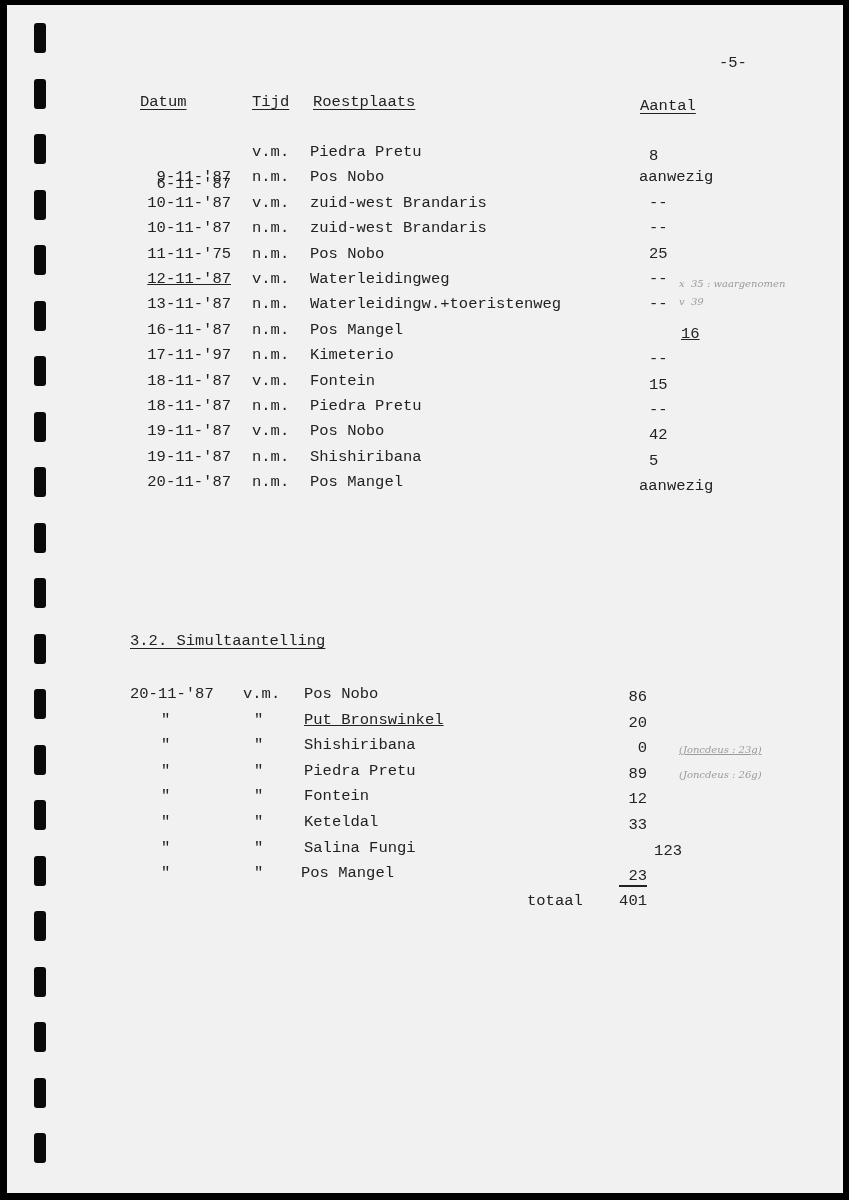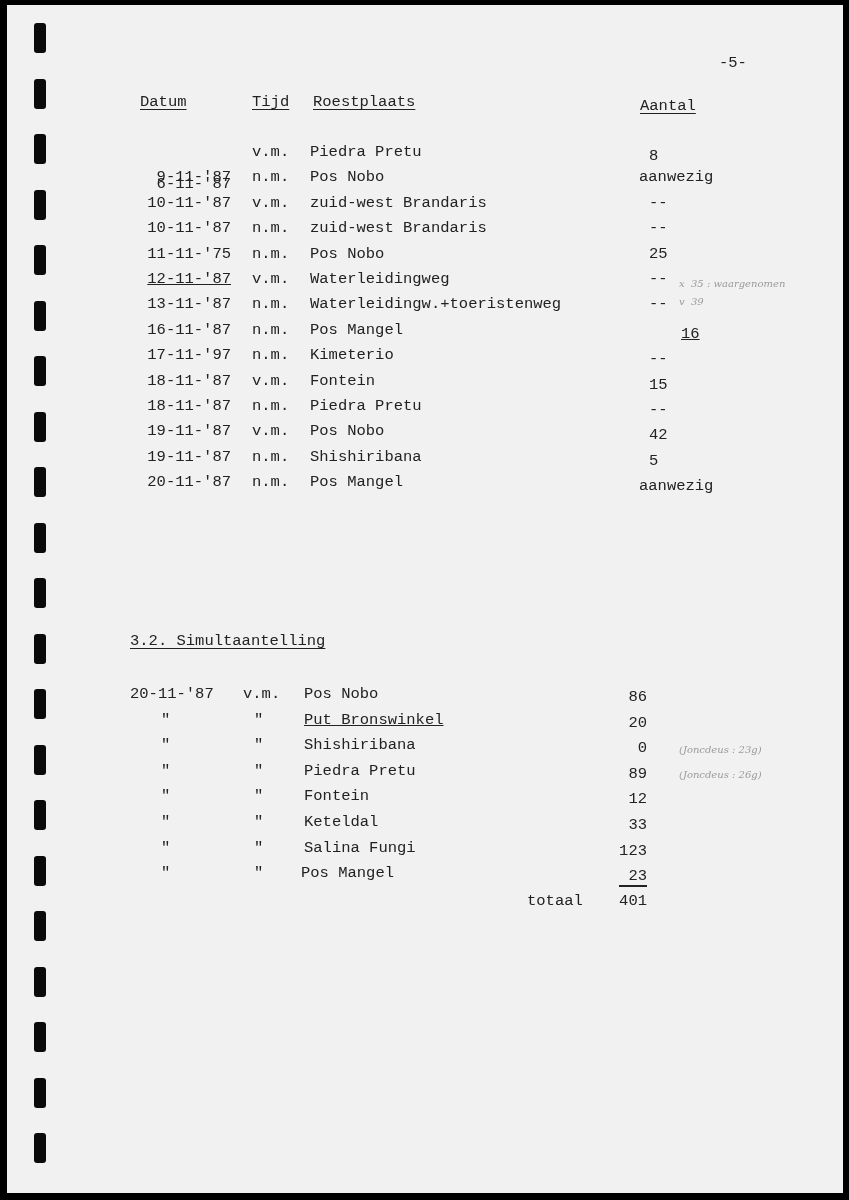--- a/index.html
+++ b/index.html
@@ -173,29 +173,29 @@
       <div>
         <div class="abs mono" style="left:154px;top:808px;">"</div>
         <div class="abs mono" style="left:247px;top:808px;">"</div>
         <div class="abs mono" style="left:297px;top:808px;">Keteldal</div>
         <div class="abs mono" style="left:640px;top:811px;transform:translateX(-100%);">33</div>
       </div>
       <div>
         <div class="abs mono" style="left:154px;top:833.6px;">"</div>
         <div class="abs mono" style="left:247px;top:833.6px;">"</div>
         <div class="abs mono" style="left:297px;top:833.6px;">Salina Fungi</div>
-        <div class="abs mono" style="left:640px;top:836.6px;transform:translateX(-100%);">123</div>
+        <div class="abs mono" style="left:675px;top:836.6px;transform:translateX(-100%);">123</div>
       </div>
       <div>
         <div class="abs mono" style="left:154px;top:859.2px;">"</div>
         <div class="abs mono" style="left:247px;top:859.2px;">"</div>
         <div class="abs mono" style="left:294px;top:859.2px;">Pos Mangel</div>
         <div class="abs mono" style="left:640px;top:862.2px;transform:translateX(-100%);">23</div>
       </div>
     </div>
 
-  <div class="hand" style="left:672px;top:739px;">(Joncdeus : 23g)</div>
+  <div class="hand" style="left:672px;top:739px;text-decoration:underline;">(Joncdeus : 23g)</div>
   <div class="hand" style="left:672px;top:764px;">(Joncdeus : 26g)</div>
 
   <div class="rule" style="left:612px;top:880px;width:28px;"></div>
   <div class="abs mono" style="left:520px;top:887px;">totaal</div>
   <div class="abs mono" style="left:640px;top:887px;transform:translateX(-100%);">401</div>
 </div>
 
 </body></html>

